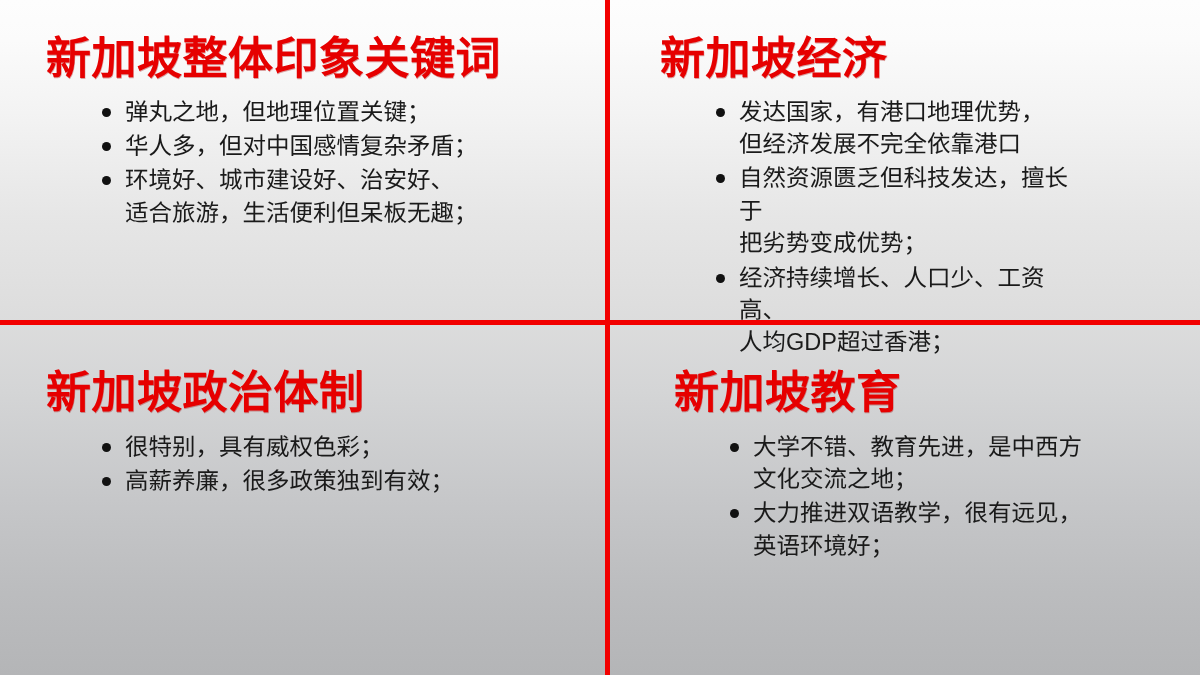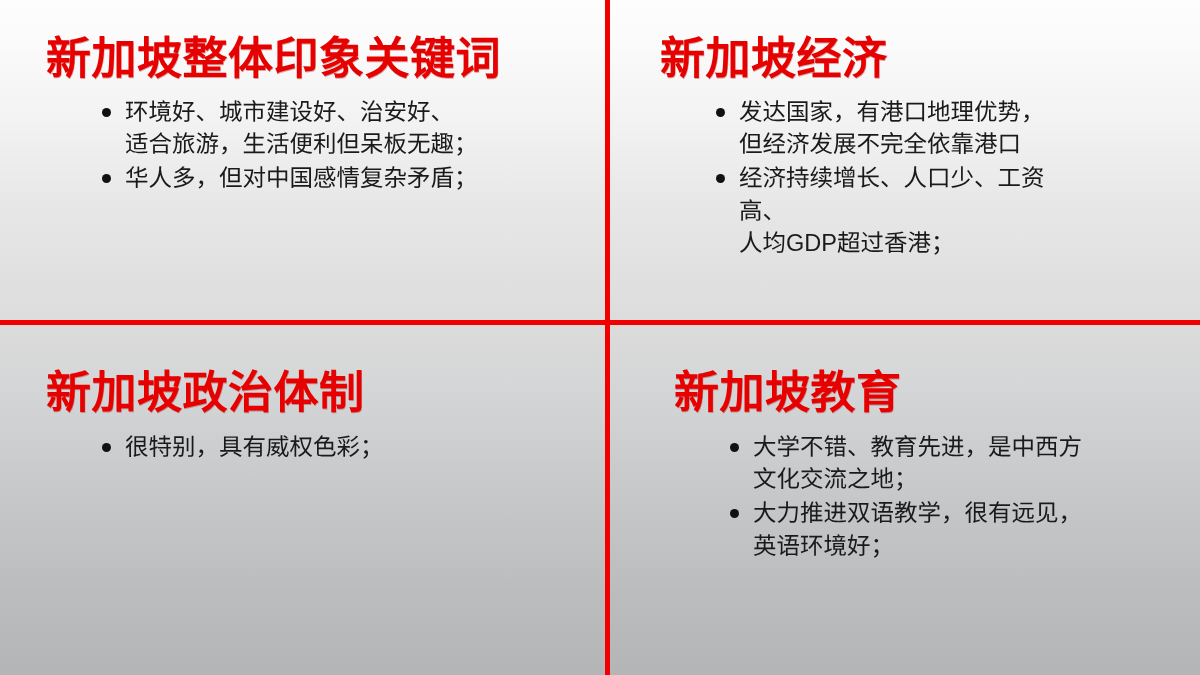--- a/index.html
+++ b/index.html
@@ -111,40 +111,44 @@
 <body>
 
 <div id="slide">
 
   <div class="rule-h"></div>
   <div class="rule-v"></div>
 
   <section class="quad q-tl">
     <h2 class="q-title">新加坡整体印象关键词</h2>
     <ul class="bullets">
+      <li>弹丸之地，但地理位置关键；</li>
+      <li>华人多，但对中国感情复杂矛盾；</li>
       <li>环境好、城市建设好、治安好、
 适合旅游，生活便利但呆板无趣；</li>
-      <li>华人多，但对中国感情复杂矛盾；</li>
     </ul>
   </section>
 
   <section class="quad q-tr">
     <h2 class="q-title">新加坡经济</h2>
     <ul class="bullets">
       <li>发达国家，有港口地理优势，
 但经济发展不完全依靠港口</li>
+      <li>自然资源匮乏但科技发达，擅长于
+把劣势变成优势；</li>
       <li>经济持续增长、人口少、工资高、
 人均GDP超过香港；</li>
     </ul>
   </section>
 
   <section class="quad q-bl">
     <h2 class="q-title">新加坡政治体制</h2>
     <ul class="bullets">
       <li>很特别，具有威权色彩；</li>
+      <li>高薪养廉，很多政策独到有效；</li>
     </ul>
   </section>
 
   <section class="quad q-br">
     <h2 class="q-title">新加坡教育</h2>
     <ul class="bullets">
       <li>大学不错、教育先进，是中西方
 文化交流之地；</li>
       <li>大力推进双语教学，很有远见，
 英语环境好；</li>

